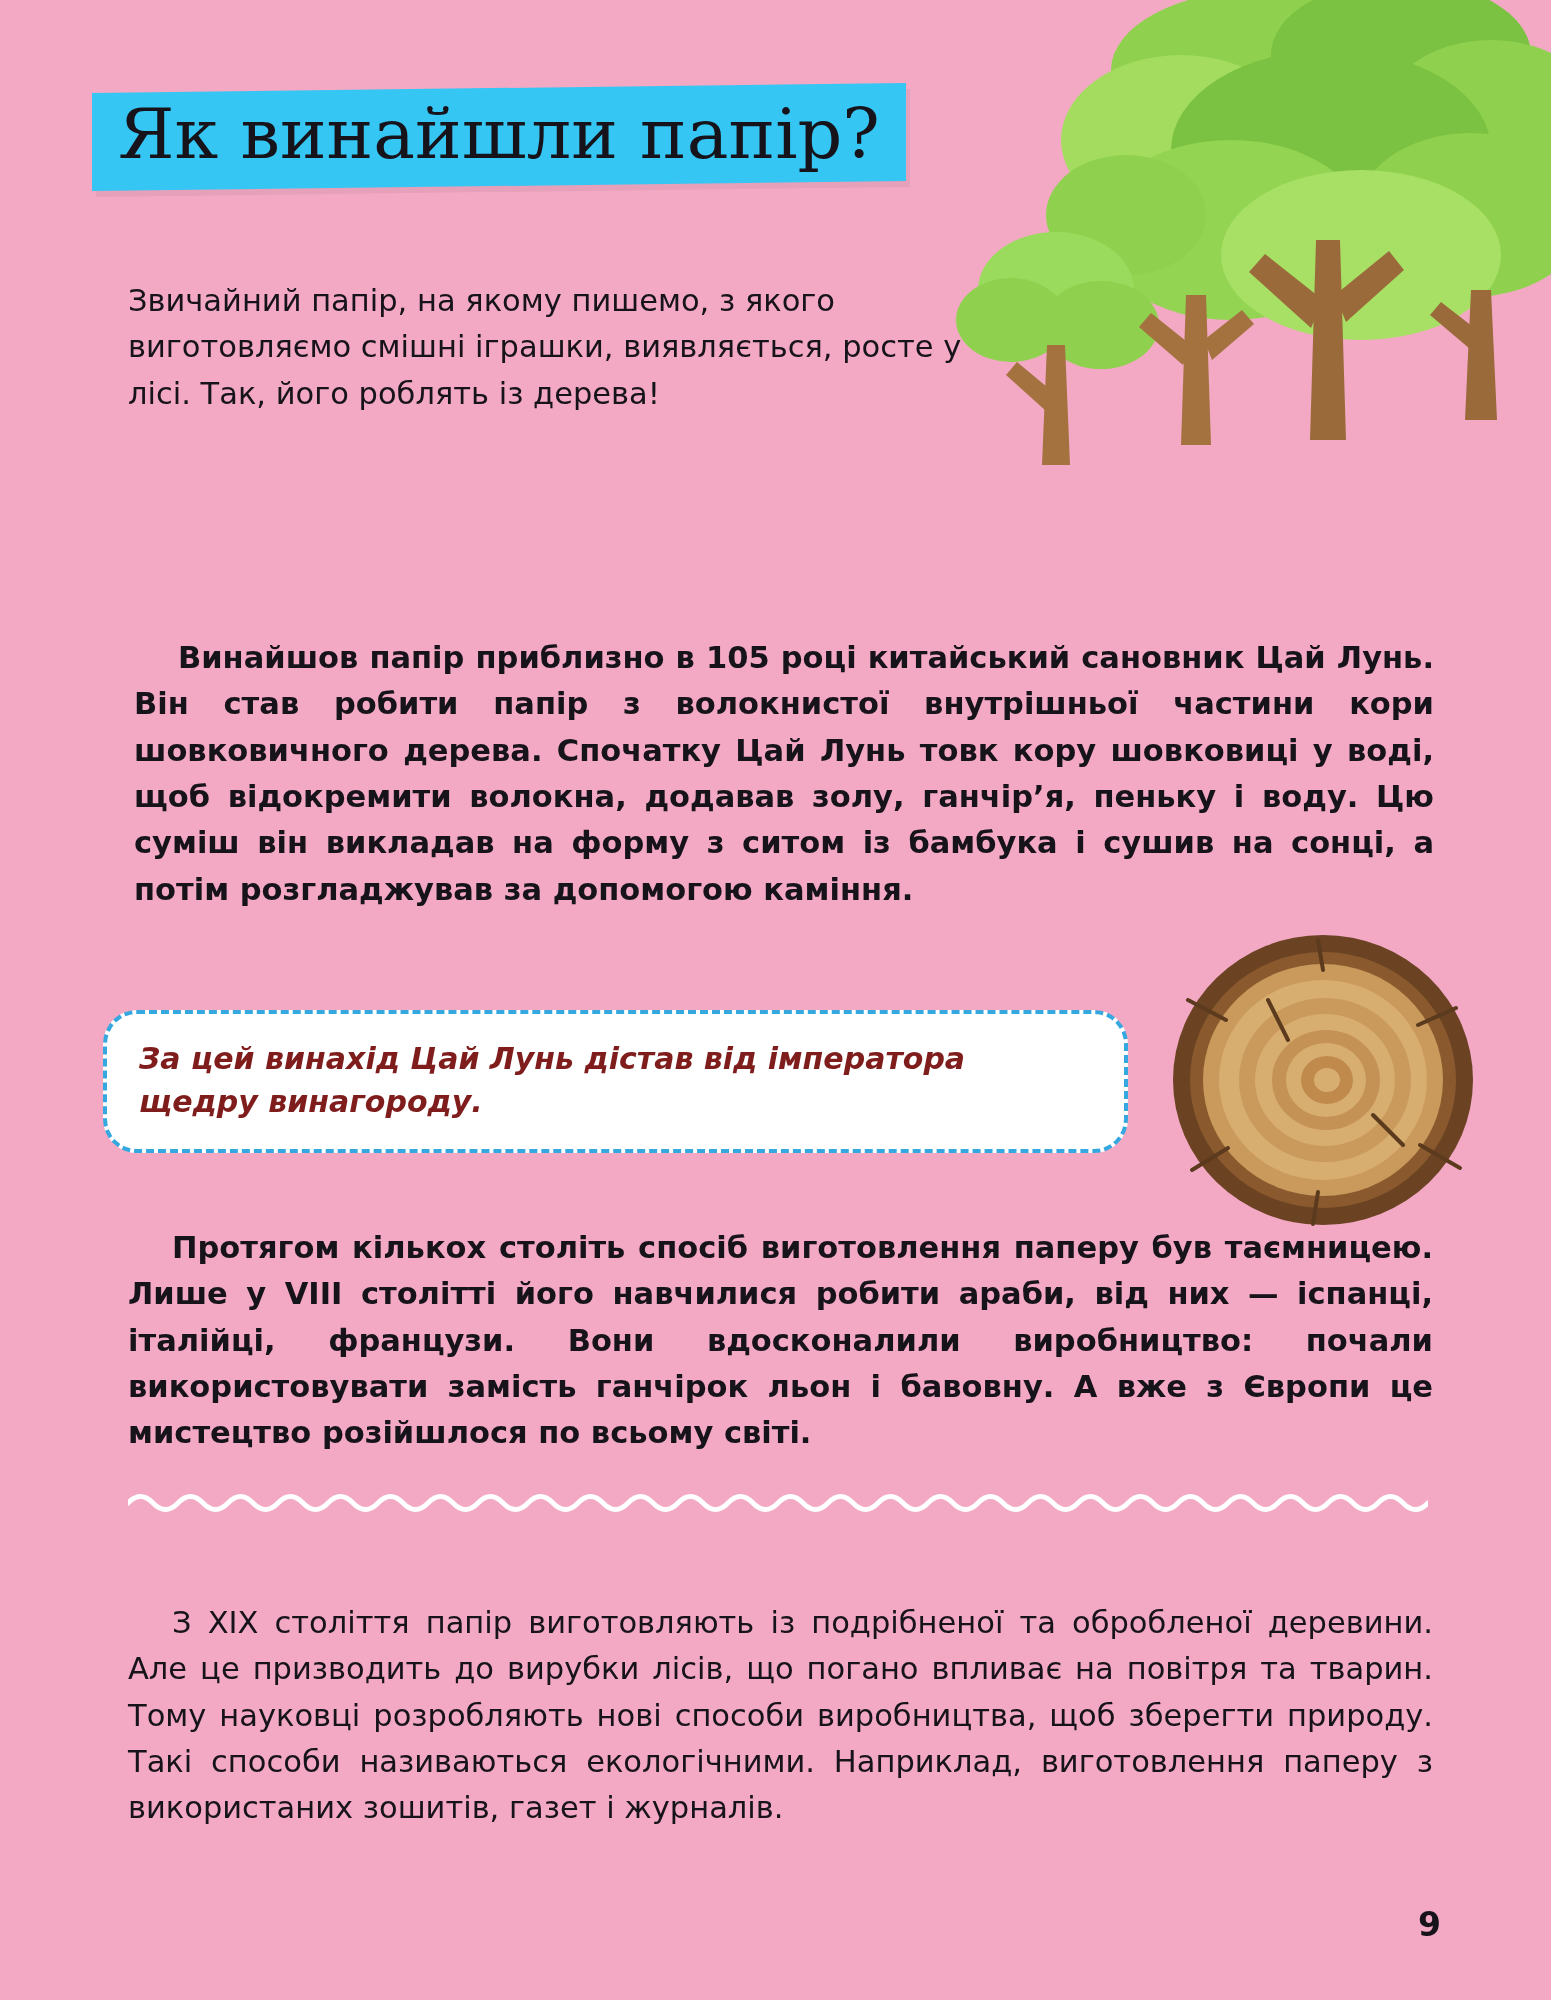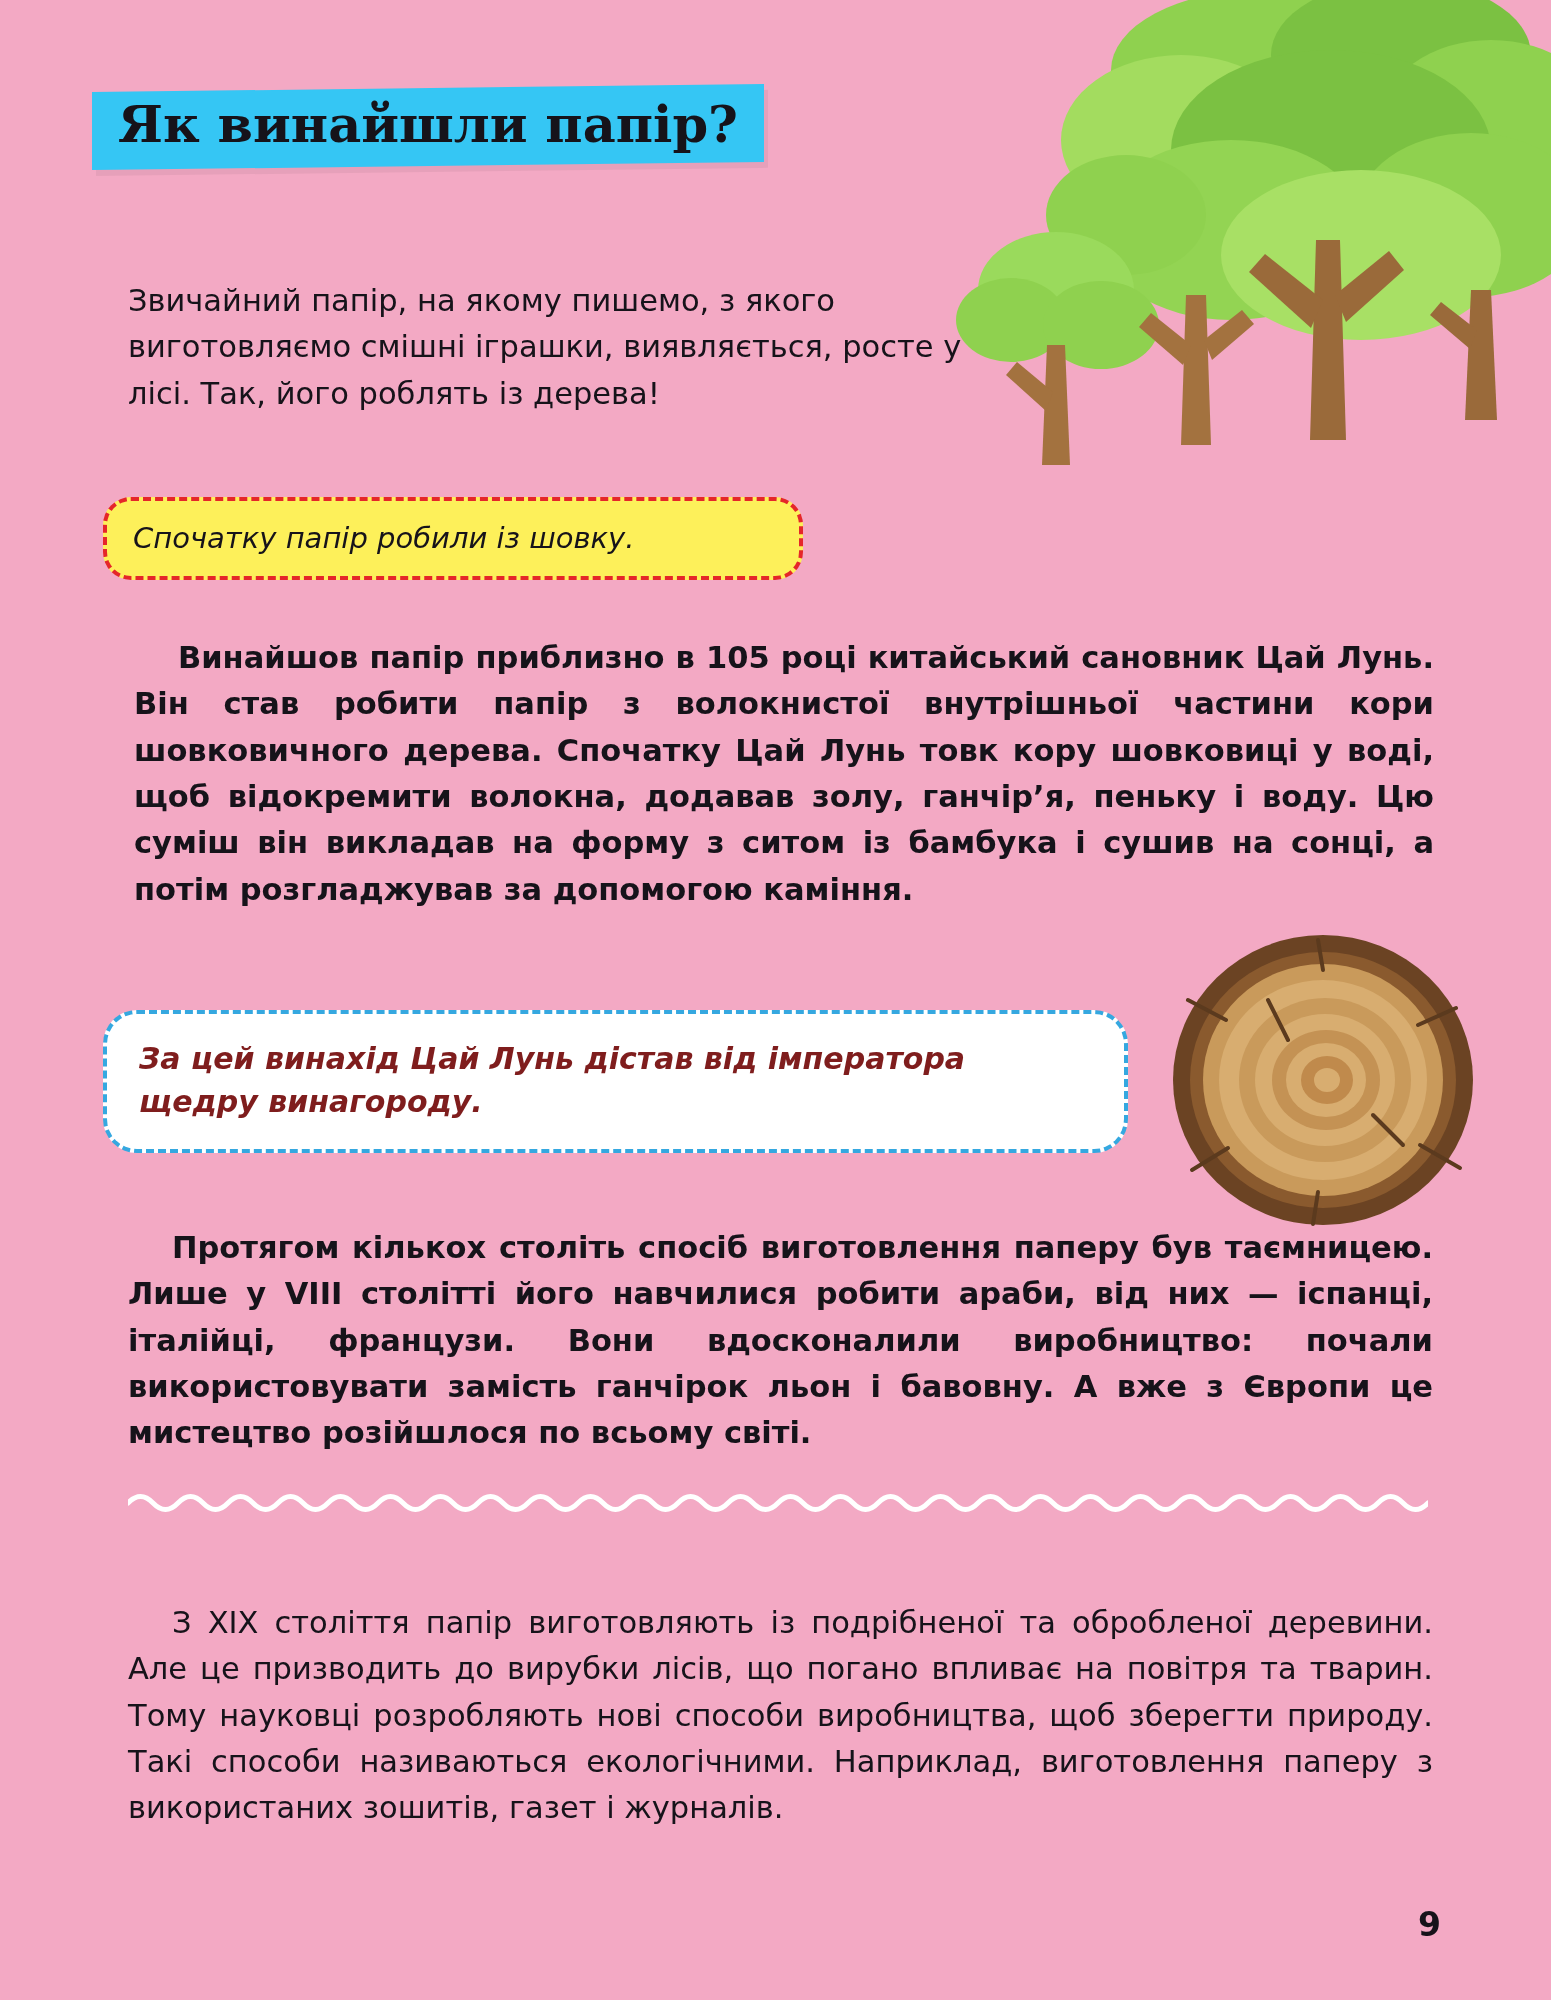--- a/index.html
+++ b/index.html
@@ -41,22 +41,22 @@
   .title-band {
     background: #35c6f4;
     padding: 10px 26px 14px 26px;
     display: inline-block;
     transform: skewY(-0.7deg);
     box-shadow: 4px 6px 0 rgba(0,0,0,0.05);
   }
   .title-band h1 {
     margin: 0;
     font-family: "DejaVu Serif", serif;
-    font-weight: bold;
-    font-size: 51px;
+    font-weight: normal;
+    font-size: 70px;
     line-height: 1.05;
     color: #16131a;
     letter-spacing: 0px;
     transform: skewY(0.7deg);
     white-space: nowrap;
   }
 
   
   .para {
     position: absolute;
@@ -202,23 +202,20 @@
   </svg>
 
   <div class="title-wrap">
     <div class="title-band">
       <h1>Як винайшли папір?</h1>
     </div>
   </div>
 
   <div class="para p-intro">Звичайний папір, на якому пишемо, з якого виготовляємо смішні іграшки, виявляється, росте у лісі. Так, його роблять із дерева!</div>
 
-  <div class="callout-yellow">
-    <span>Спочатку папір робили із шовку.</span>
-  </div>
 
   <div class="para p-two"><span class="indent"></span><span>Винайшов папір приблизно в 105 році китайський сановник Цай Лунь. Він став робити папір з волокнистої внутрішньої частини кори шовковичного дерева. Спочатку Цай Лунь товк кору шовковиці у воді, щоб відокремити волокна, додавав золу, ганчір’я, пеньку і воду. Цю суміш він викладав на форму з ситом із бамбука і сушив на сонці, а потім розгладжував за допомогою каміння.</span></div>
 
   <svg class="log" viewBox="0 0 310 300" xmlns="http://www.w3.org/2000/svg">
     <ellipse cx="155" cy="150" rx="150" ry="145" fill="#6b4323"></ellipse>
     <ellipse cx="155" cy="150" rx="133" ry="128" fill="#8a5a2e"></ellipse>
     <ellipse cx="155" cy="150" rx="120" ry="116" fill="#c99a5b"></ellipse>
     <ellipse cx="155" cy="150" rx="104" ry="100" fill="#d8ad70"></ellipse>
     <ellipse cx="157" cy="150" rx="86" ry="82" fill="#c99a5b"></ellipse>
     <ellipse cx="157" cy="150" rx="70" ry="66" fill="#d8ad70"></ellipse>

